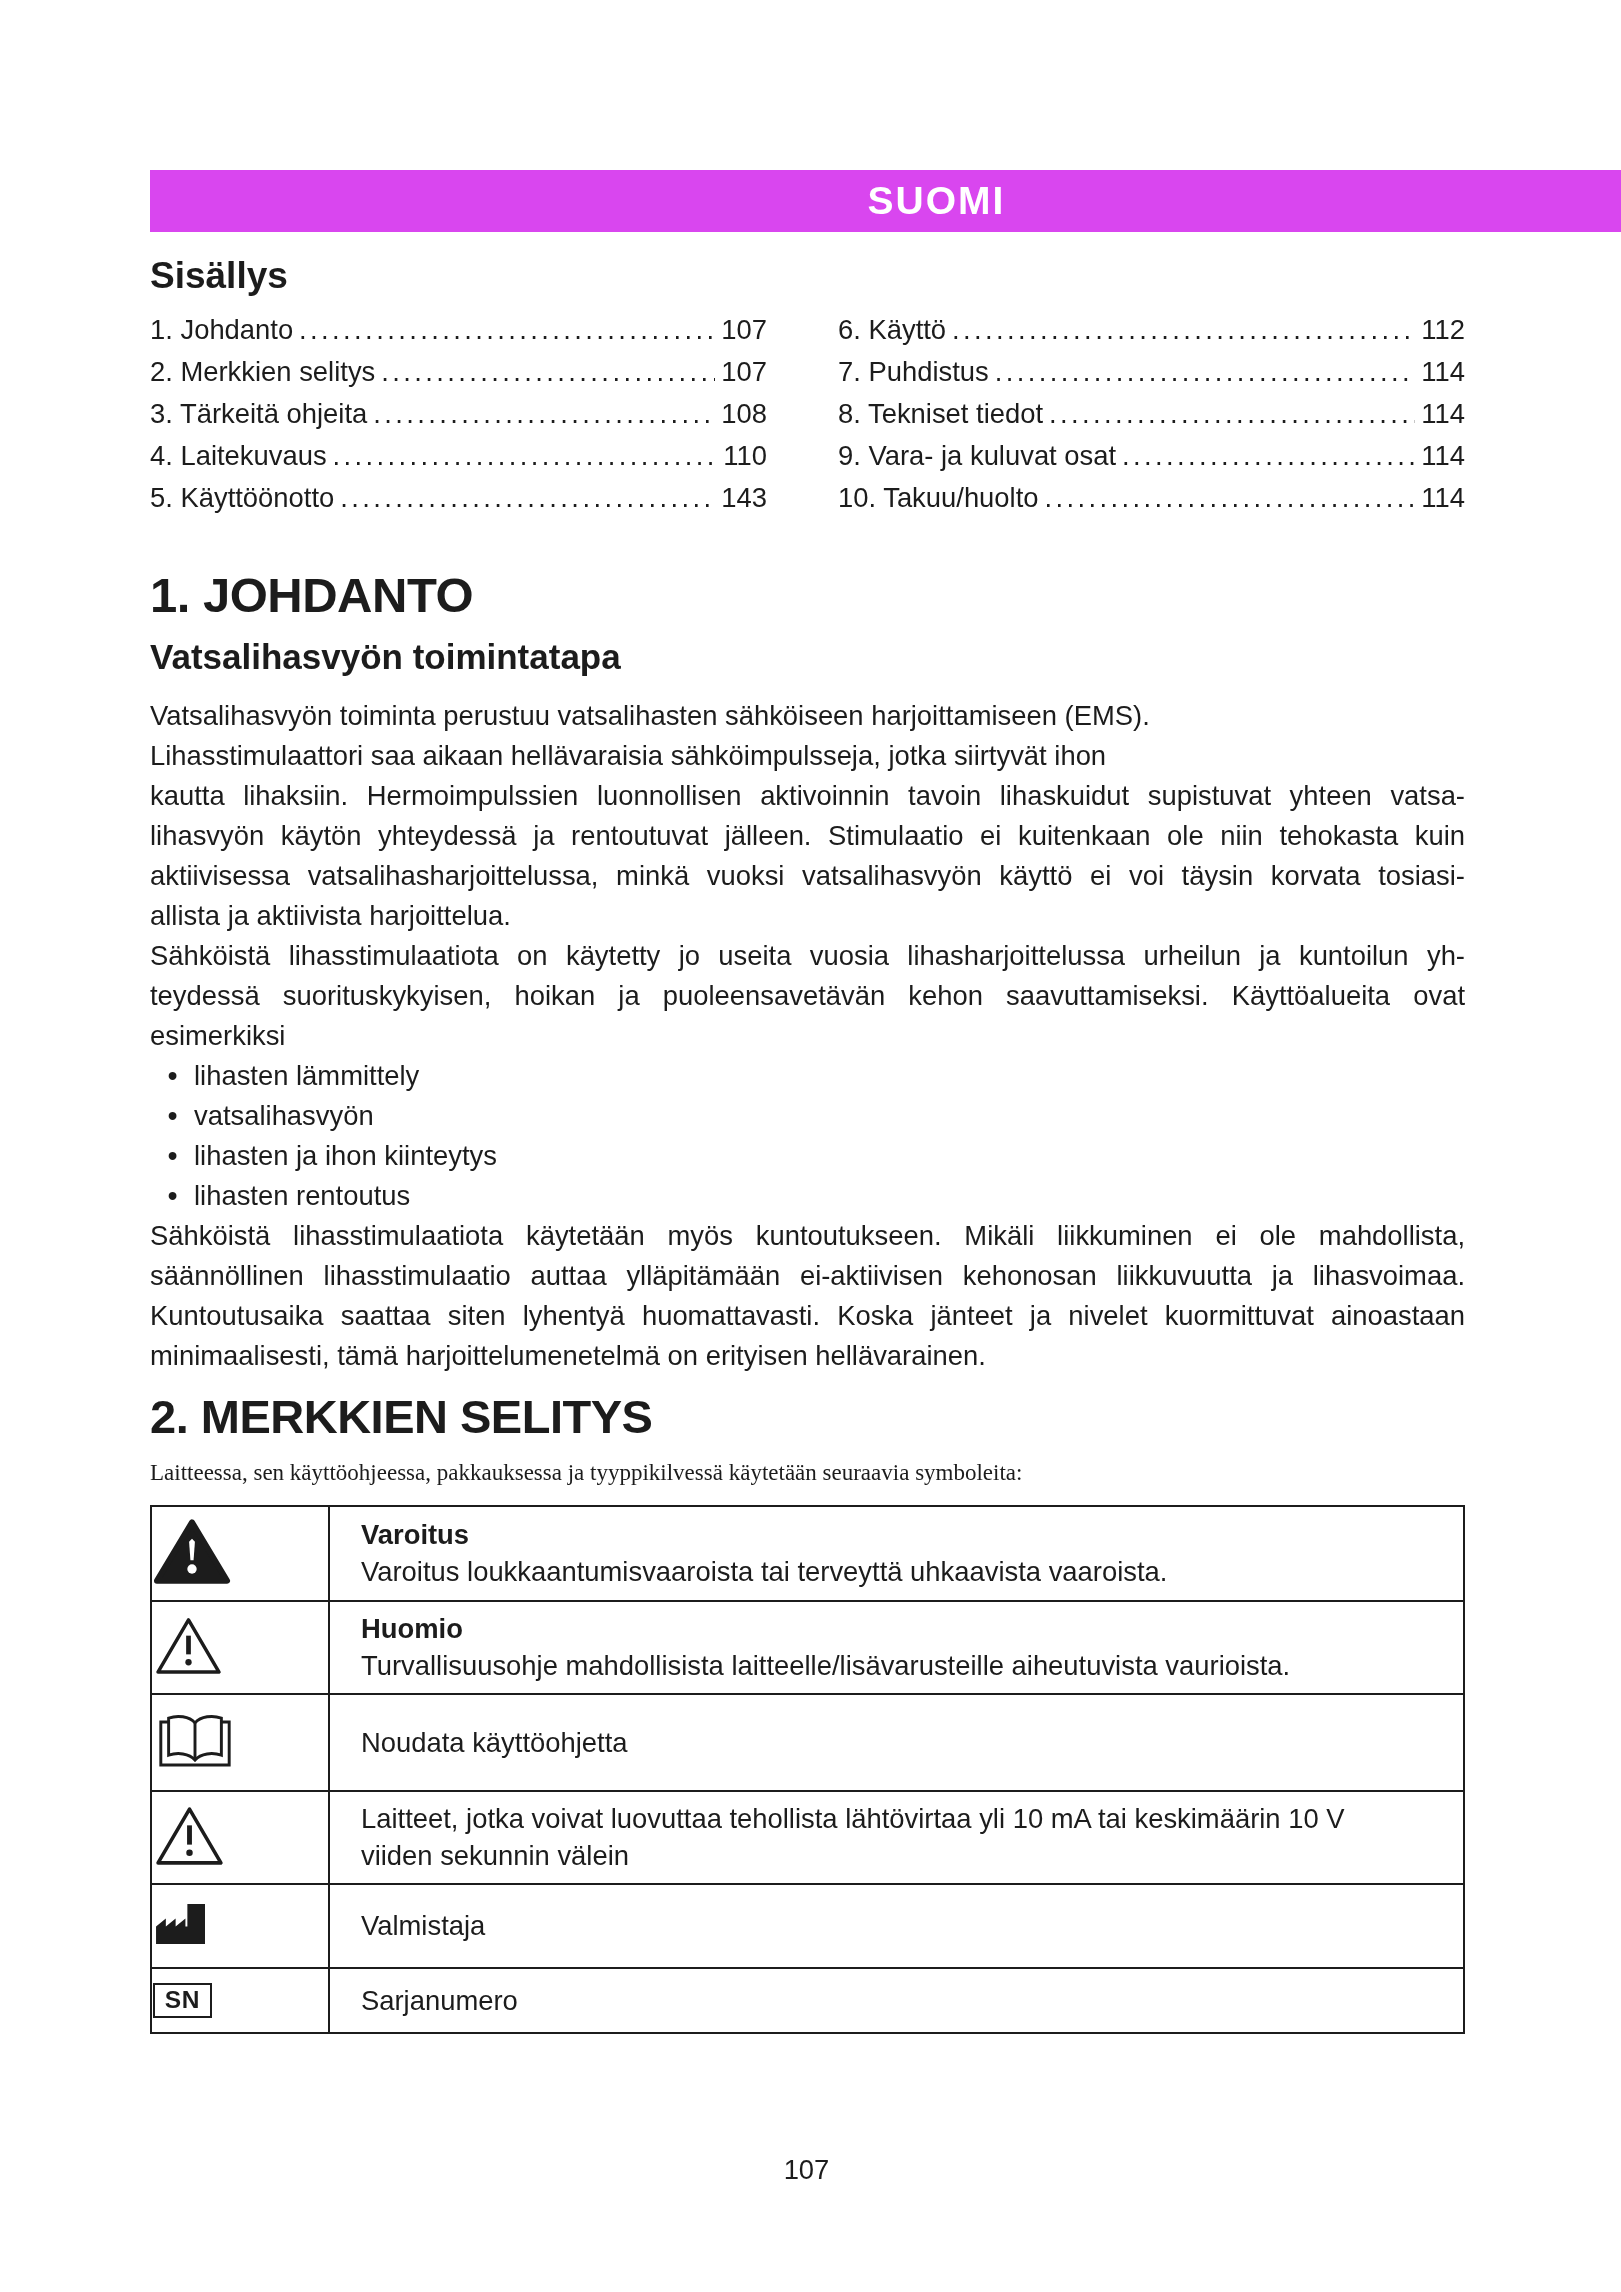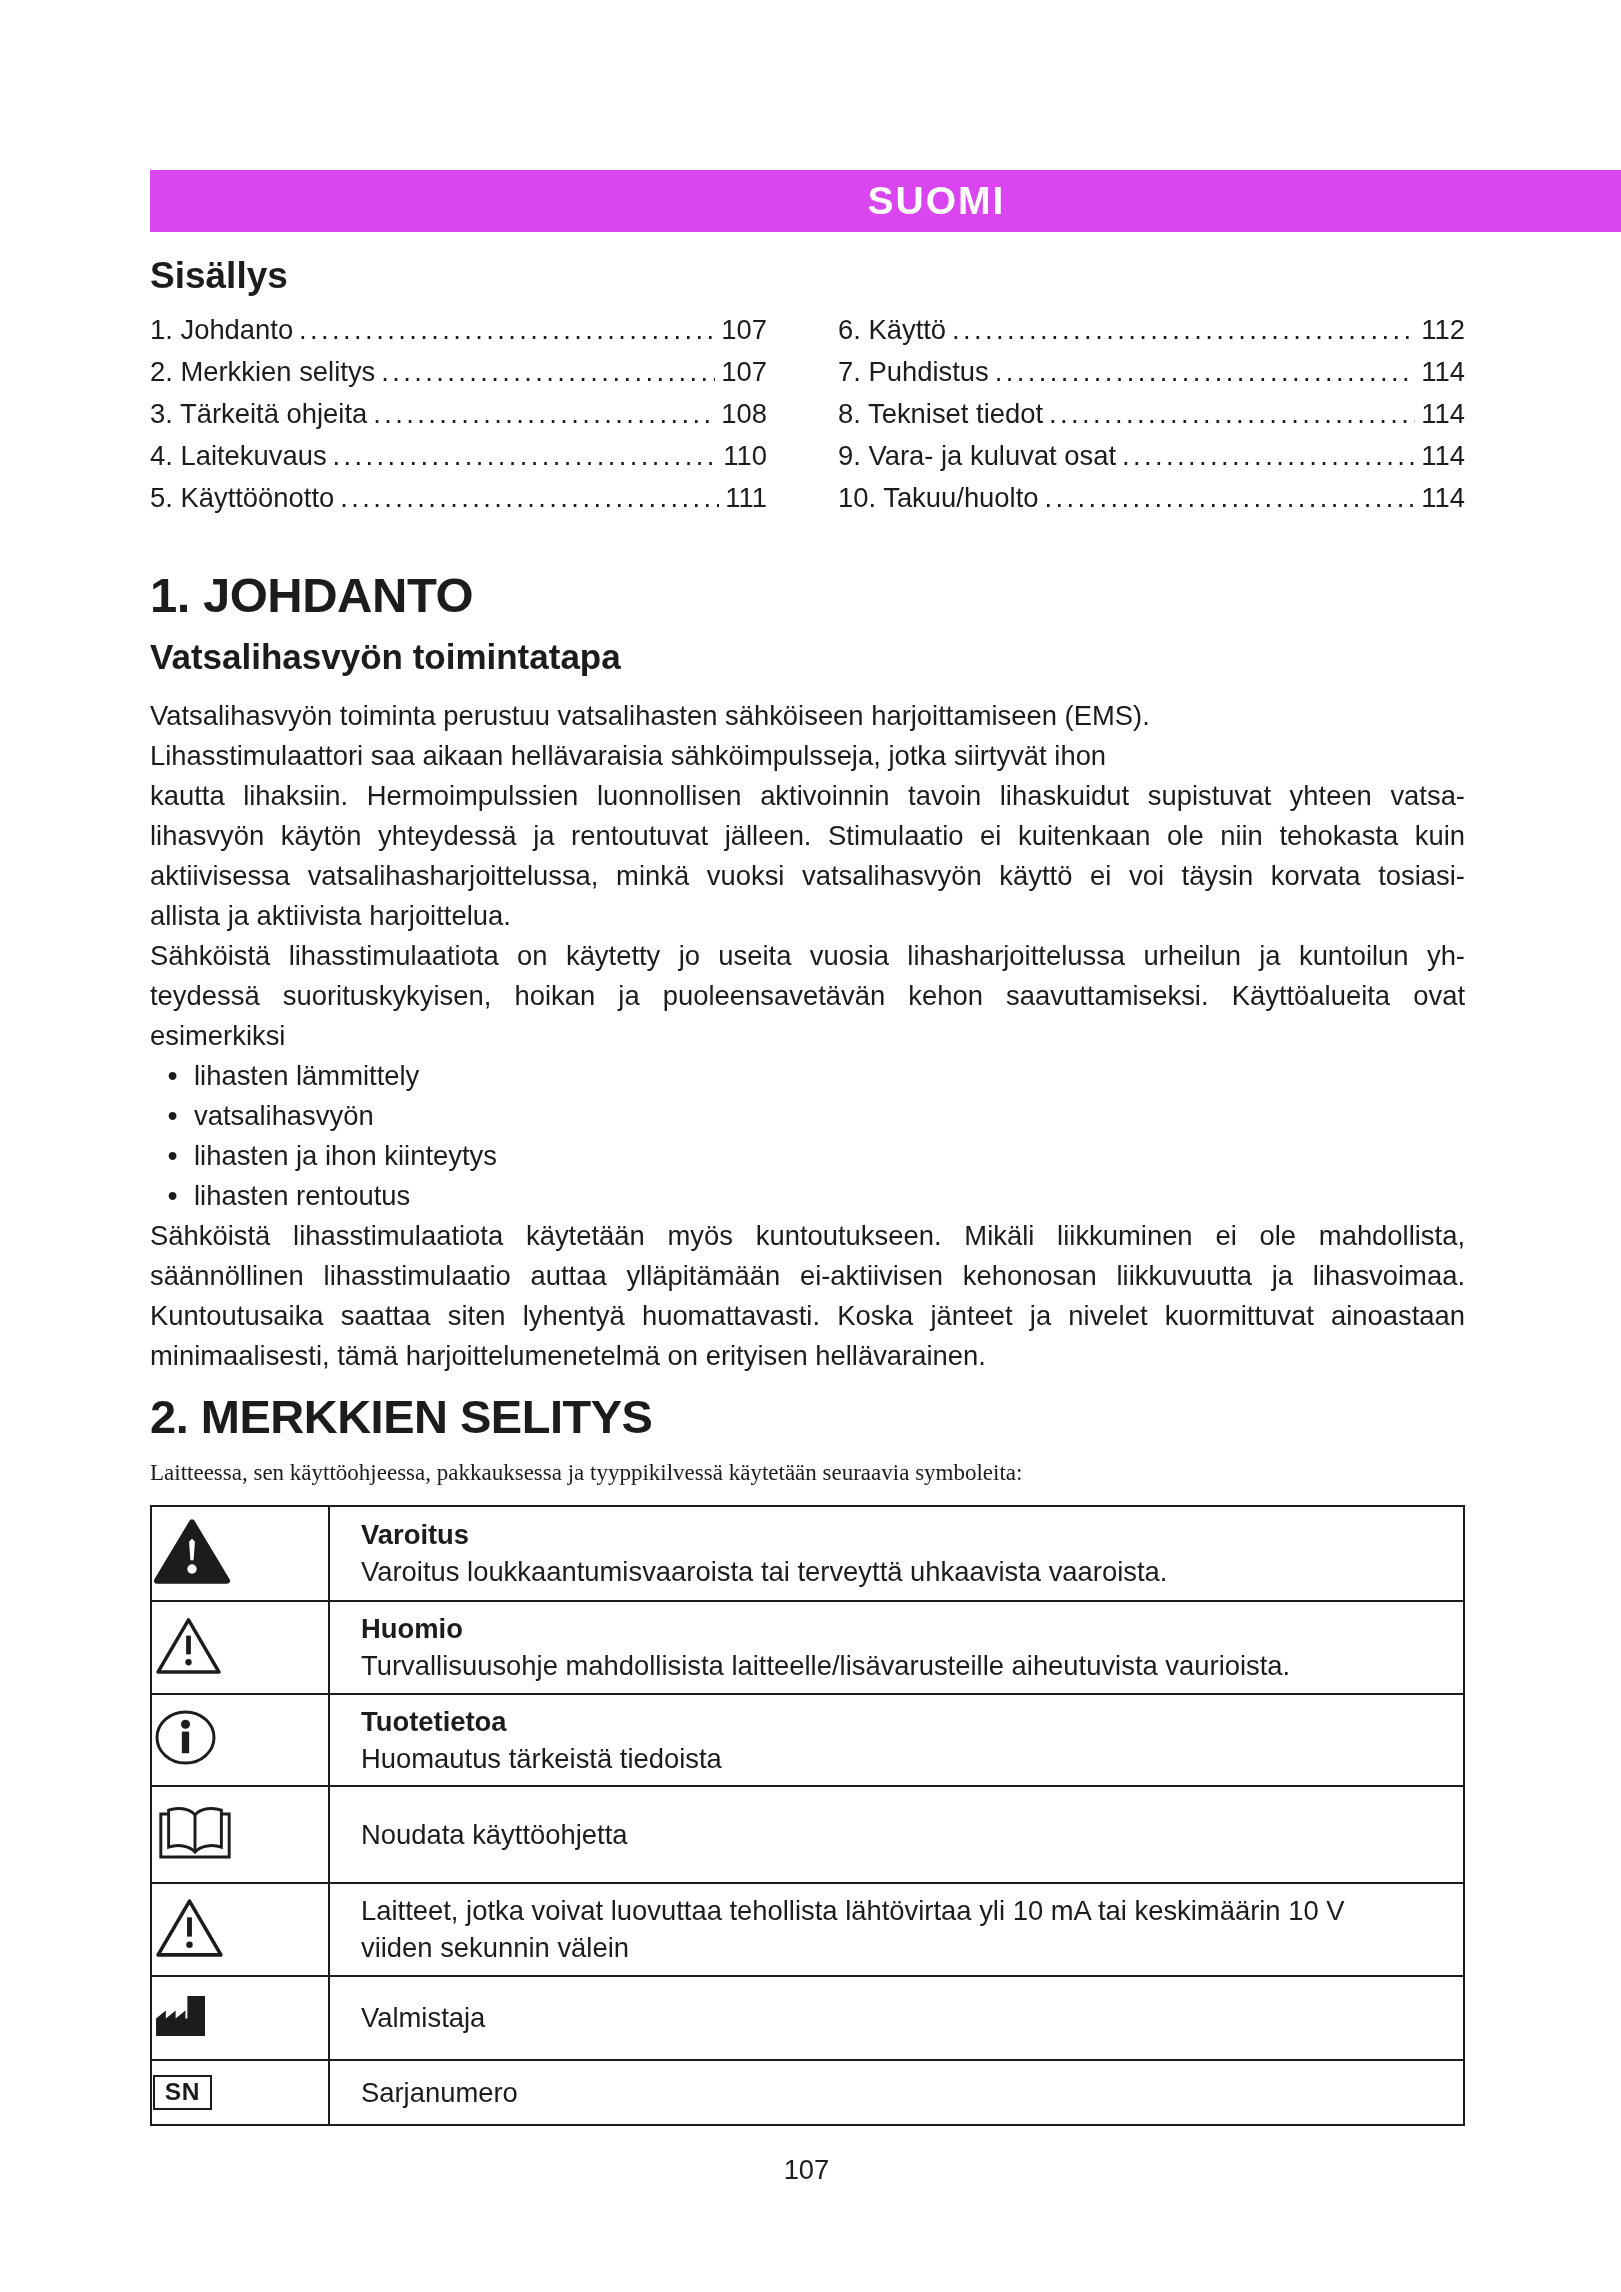--- a/index.html
+++ b/index.html
@@ -95,21 +95,21 @@
             <span class="toc-page">108</span>
         </div>
         <div class="toc-row">
           <span class="toc-label">4. Laitekuvaus</span>
             <span class="toc-dots"></span>
             <span class="toc-page">110</span>
         </div>
         <div class="toc-row">
           <span class="toc-label">5. Käyttöönotto</span>
             <span class="toc-dots"></span>
-            <span class="toc-page">111</span>
+            <span class="toc-page">143</span>
         </div>
       </div>
       <div class="toc-col right">
         <div class="toc-row">
           <span class="toc-label">6. Käyttö</span>
             <span class="toc-dots"></span>
             <span class="toc-page">112</span>
         </div>
         <div class="toc-row">
           <span class="toc-label">7. Puhdistus</span>
@@ -185,35 +185,20 @@
                 <rect x="33.6" y="22" width="4.8" height="19" fill="#1c1c1c"></rect>
                 <circle cx="36" cy="49" r="3.2" fill="#1c1c1c"></circle>
               </svg>
             </span>
           </td>
           <td class="text-cell">
             <div class="cell-title">Huomio</div>
             <div>Turvallisuusohje mahdollisista laitteelle/lisävarusteille aiheutuvista vaurioista.</div>
           </td>
         </tr>
-        <tr class="r2">
-          <td class="icon-cell">
-            <span class="icon-wrap">
-              <svg width="65" height="57" viewBox="0 0 66 58">
-                <ellipse cx="33" cy="29" rx="29" ry="26" fill="none" stroke="#1c1c1c" stroke-width="3"></ellipse>
-                <circle cx="33" cy="15.5" r="4.6" fill="#1c1c1c"></circle>
-                <rect x="29.3" y="23" width="7.4" height="22" fill="#1c1c1c"></rect>
-              </svg>
-            </span>
-          </td>
-          <td class="text-cell">
-            <div class="cell-title">Tuotetietoa</div>
-            <div>Huomautus tärkeistä tiedoista</div>
-          </td>
-        </tr>
         <tr class="r3">
           <td class="icon-cell">
             <span class="icon-wrap">
               <svg width="84" height="61" viewBox="0 0 86 62" fill="none" stroke="#1c1c1c" stroke-width="3">
                 <path d="M43 13 C37 6 25 5 16 8 V46 C25 43 37 44 43 51 C49 44 61 43 70 46 V8 C61 5 49 6 43 13 Z"></path>
                 <path d="M43 13 V51"></path>
                 <path d="M16 12 H8 V56 H78 V12 H70"></path>
               </svg>
             </span>
           </td>

